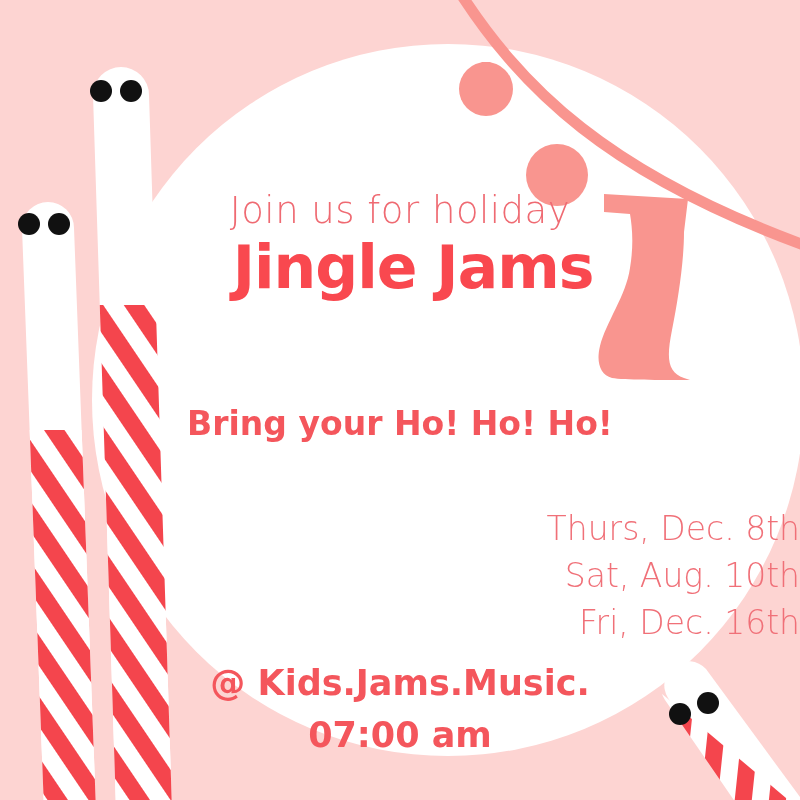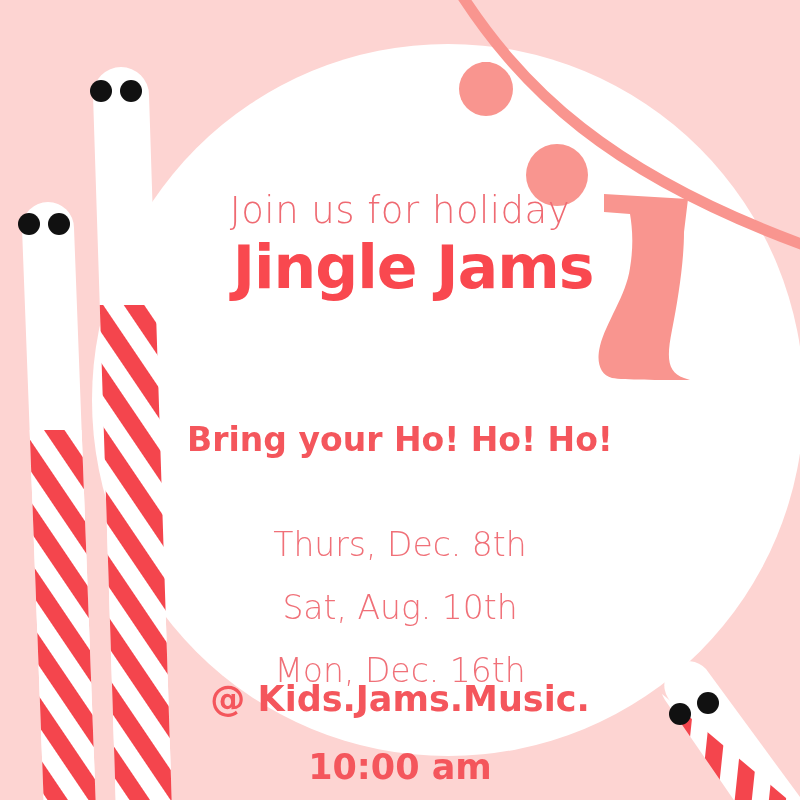--- a/index.html
+++ b/index.html
@@ -86,33 +86,34 @@
   .dates {
     position: absolute;
     top: 505px;
     left: 0;
     width: 800px;
     font-size: 33px;
     font-weight: 300;
     line-height: 47px;
     color: #f07078;
     font-family: "DejaVu Sans", sans-serif;
+    text-align: right;
   }
   .handle {
     position: absolute;
     top: 657px;
     left: 0;
     width: 800px;
     font-size: 35px;
     font-weight: 700;
     line-height: 52px;
     color: #f4565c;
     font-family: "DejaVu Sans", sans-serif;
   }
-  .dates div, .tagline div, .handle div { display: block; margin-top: 16px; }
+  .dates div, .tagline div, .handle div { display: block; }
 </style>
 </head>
 <body>
 
 <div id="poster">
 
   <div class="bg-base"></div>
   <div class="white-circle"></div>
 
   <svg class="deco" viewBox="0 0 800 800">
@@ -201,22 +202,22 @@
 
     <div class="headline">Jingle Jams</div>
 
     <div class="tagline">
       <div>Bring your Ho! Ho! Ho!</div>
     </div>
 
     <div class="dates">
       <div>Thurs, Dec. 8th</div>
       <div>Sat, Aug. 10th</div>
-      <div>Mon, Dec. 16th</div>
+      <div>Fri, Dec. 16th</div>
     </div>
 
     <div class="handle">
       <div>@ Kids.Jams.Music.</div>
-      <div>10:00 am</div>
+      <div>07:00 am</div>
     </div>
 
   </div>
 </div>
 
 </body></html>

